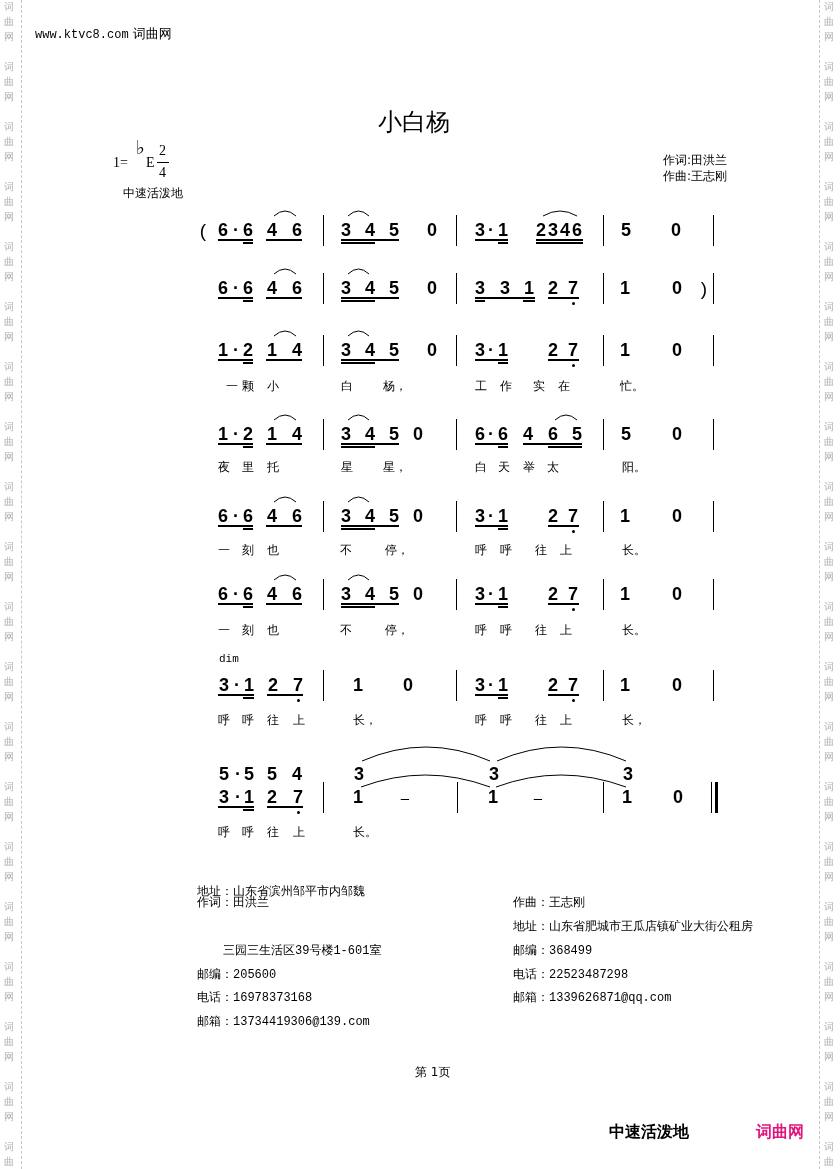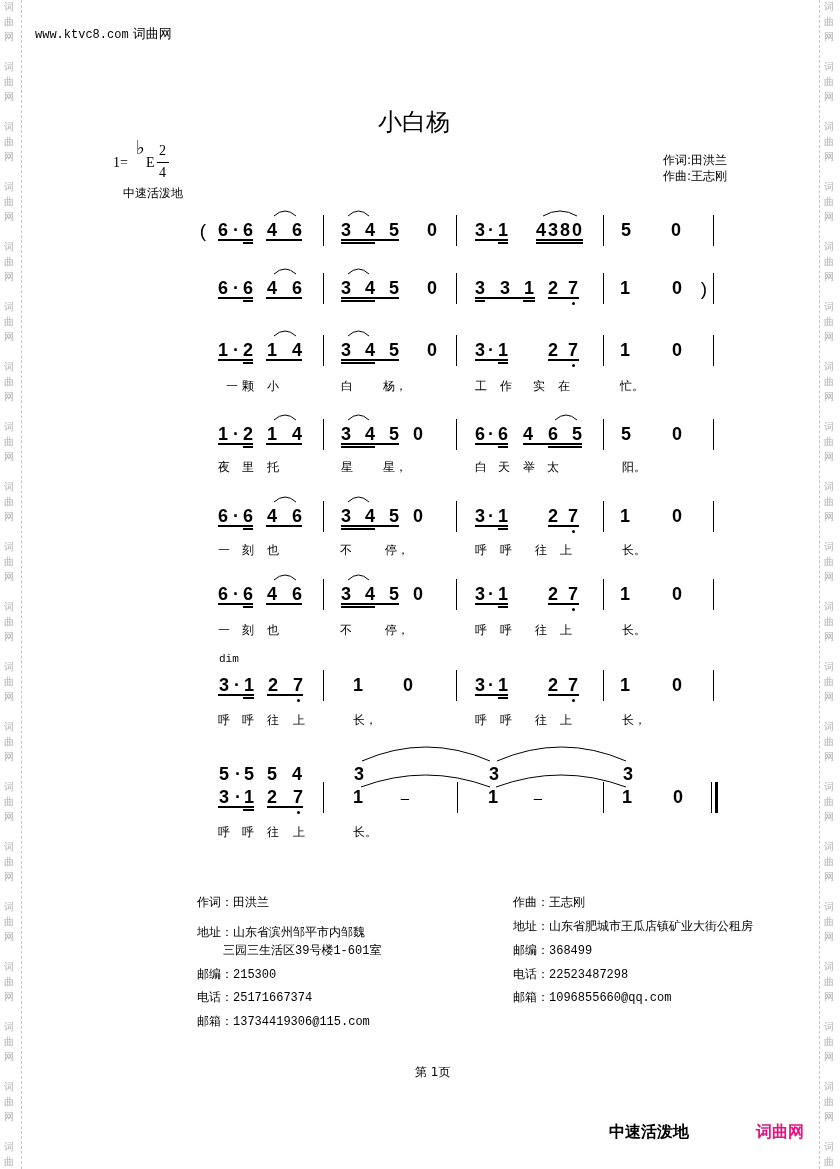--- a/index.html
+++ b/index.html
@@ -192,21 +192,21 @@
       <span class="n " style="left: 248px; top: 230px;">6</span>
       <span class="n " style="left: 272px; top: 230px;">4</span>
       <span class="n " style="left: 297px; top: 230px;">6</span>
       <span class="n " style="left: 346px; top: 230px;">3</span>
       <span class="n " style="left: 370px; top: 230px;">4</span>
       <span class="n " style="left: 394px; top: 230px;">5</span>
       <span class="n " style="left: 432px; top: 230px;">0</span>
       <span class="n " style="left: 480px; top: 230px;">3</span>
       <span class="n dot" style="left: 491px; top: 230px;">·</span>
       <span class="n " style="left: 503px; top: 230px;">1</span>
-      <span class="n grp" style="left: 560px; top: 230px;">4380</span>
+      <span class="n grp" style="left: 560px; top: 230px;">2346</span>
       <span class="n " style="left: 626px; top: 230px;">5</span>
       <span class="n " style="left: 676px; top: 230px;">0</span>
       <div class="ul" style="left: 218px; width: 35px; top: 239px;"></div>
       <div class="ul" style="left: 243px; width: 10px; top: 242px;"></div>
       <div class="ul" style="left: 266px; width: 36px; top: 239px;"></div>
       <div class="ul" style="left: 341px; width: 58px; top: 239px;"></div>
       <div class="ul" style="left: 341px; width: 34px; top: 242px;"></div>
       <div class="ul" style="left: 475px; width: 33px; top: 239px;"></div>
       <div class="ul" style="left: 498px; width: 10px; top: 242px;"></div>
       <div class="ul" style="left: 536px; width: 47px; top: 239px;"></div>
@@ -505,27 +505,27 @@
     <path d="M274,580 Q285,570 296,580" fill="none" stroke="#000" stroke-width="1"></path>
     <path d="M348,580 Q358.5,570 369,580" fill="none" stroke="#000" stroke-width="1"></path>
     <path d="M362,761 Q426,733 490,761" fill="none" stroke="#000" stroke-width="1"></path>
     <path d="M497,761 Q561.5,733 626,761" fill="none" stroke="#000" stroke-width="1"></path>
     <path d="M361,787 Q425.5,763 490,787" fill="none" stroke="#000" stroke-width="1"></path>
     <path d="M496,787 Q561,763 626,787" fill="none" stroke="#000" stroke-width="1"></path>
   </svg>
 
 <div id="contacts">
     <div class="contact" style="left: 197px; top: 895px;"><span class="l">作词：</span><span class="v">田洪兰</span></div>
-    <div class="contact" style="left: 197px; top: 925px;"><span class="l">地址：</span><span class="v">山东省滨州邹平市内邹魏</span></div>
+    <div class="contact" style="left: 197px; top: 884px;"><span class="l">地址：</span><span class="v">山东省滨州邹平市内邹魏</span></div>
     <div class="contact" style="left: 223px; top: 943px;"><span class="l"></span><span class="v">三园三生活区39号楼1-601室</span></div>
-    <div class="contact" style="left: 197px; top: 967px;"><span class="l">邮编：</span><span class="v">215300</span></div>
-    <div class="contact" style="left: 197px; top: 990px;"><span class="l">电话：</span><span class="v">25171667374</span></div>
-    <div class="contact" style="left: 197px; top: 1014px;"><span class="l">邮箱：</span><span class="v">13734419306@115.com</span></div>
+    <div class="contact" style="left: 197px; top: 967px;"><span class="l">邮编：</span><span class="v">205600</span></div>
+    <div class="contact" style="left: 197px; top: 990px;"><span class="l">电话：</span><span class="v">16978373168</span></div>
+    <div class="contact" style="left: 197px; top: 1014px;"><span class="l">邮箱：</span><span class="v">13734419306@139.com</span></div>
     <div class="contact" style="left: 513px; top: 895px;"><span class="l">作曲：</span><span class="v">王志刚</span></div>
     <div class="contact" style="left: 513px; top: 919px;"><span class="l">地址：</span><span class="v">山东省肥城市王瓜店镇矿业大街公租房</span></div>
     <div class="contact" style="left: 513px; top: 943px;"><span class="l">邮编：</span><span class="v">368499</span></div>
     <div class="contact" style="left: 513px; top: 967px;"><span class="l">电话：</span><span class="v">22523487298</span></div>
-    <div class="contact" style="left: 513px; top: 990px;"><span class="l">邮箱：</span><span class="v">1096855660@qq.com</span></div>
+    <div class="contact" style="left: 513px; top: 990px;"><span class="l">邮箱：</span><span class="v">1339626871@qq.com</span></div>
   </div>
 
 <div class="abs page-no">第 1页</div>
 <div class="abs src-label">中速活泼地</div>
 <div class="abs src-brand" id="brand" style="color: rgb(224, 21, 127);">词曲网</div>
 
 </body></html>

